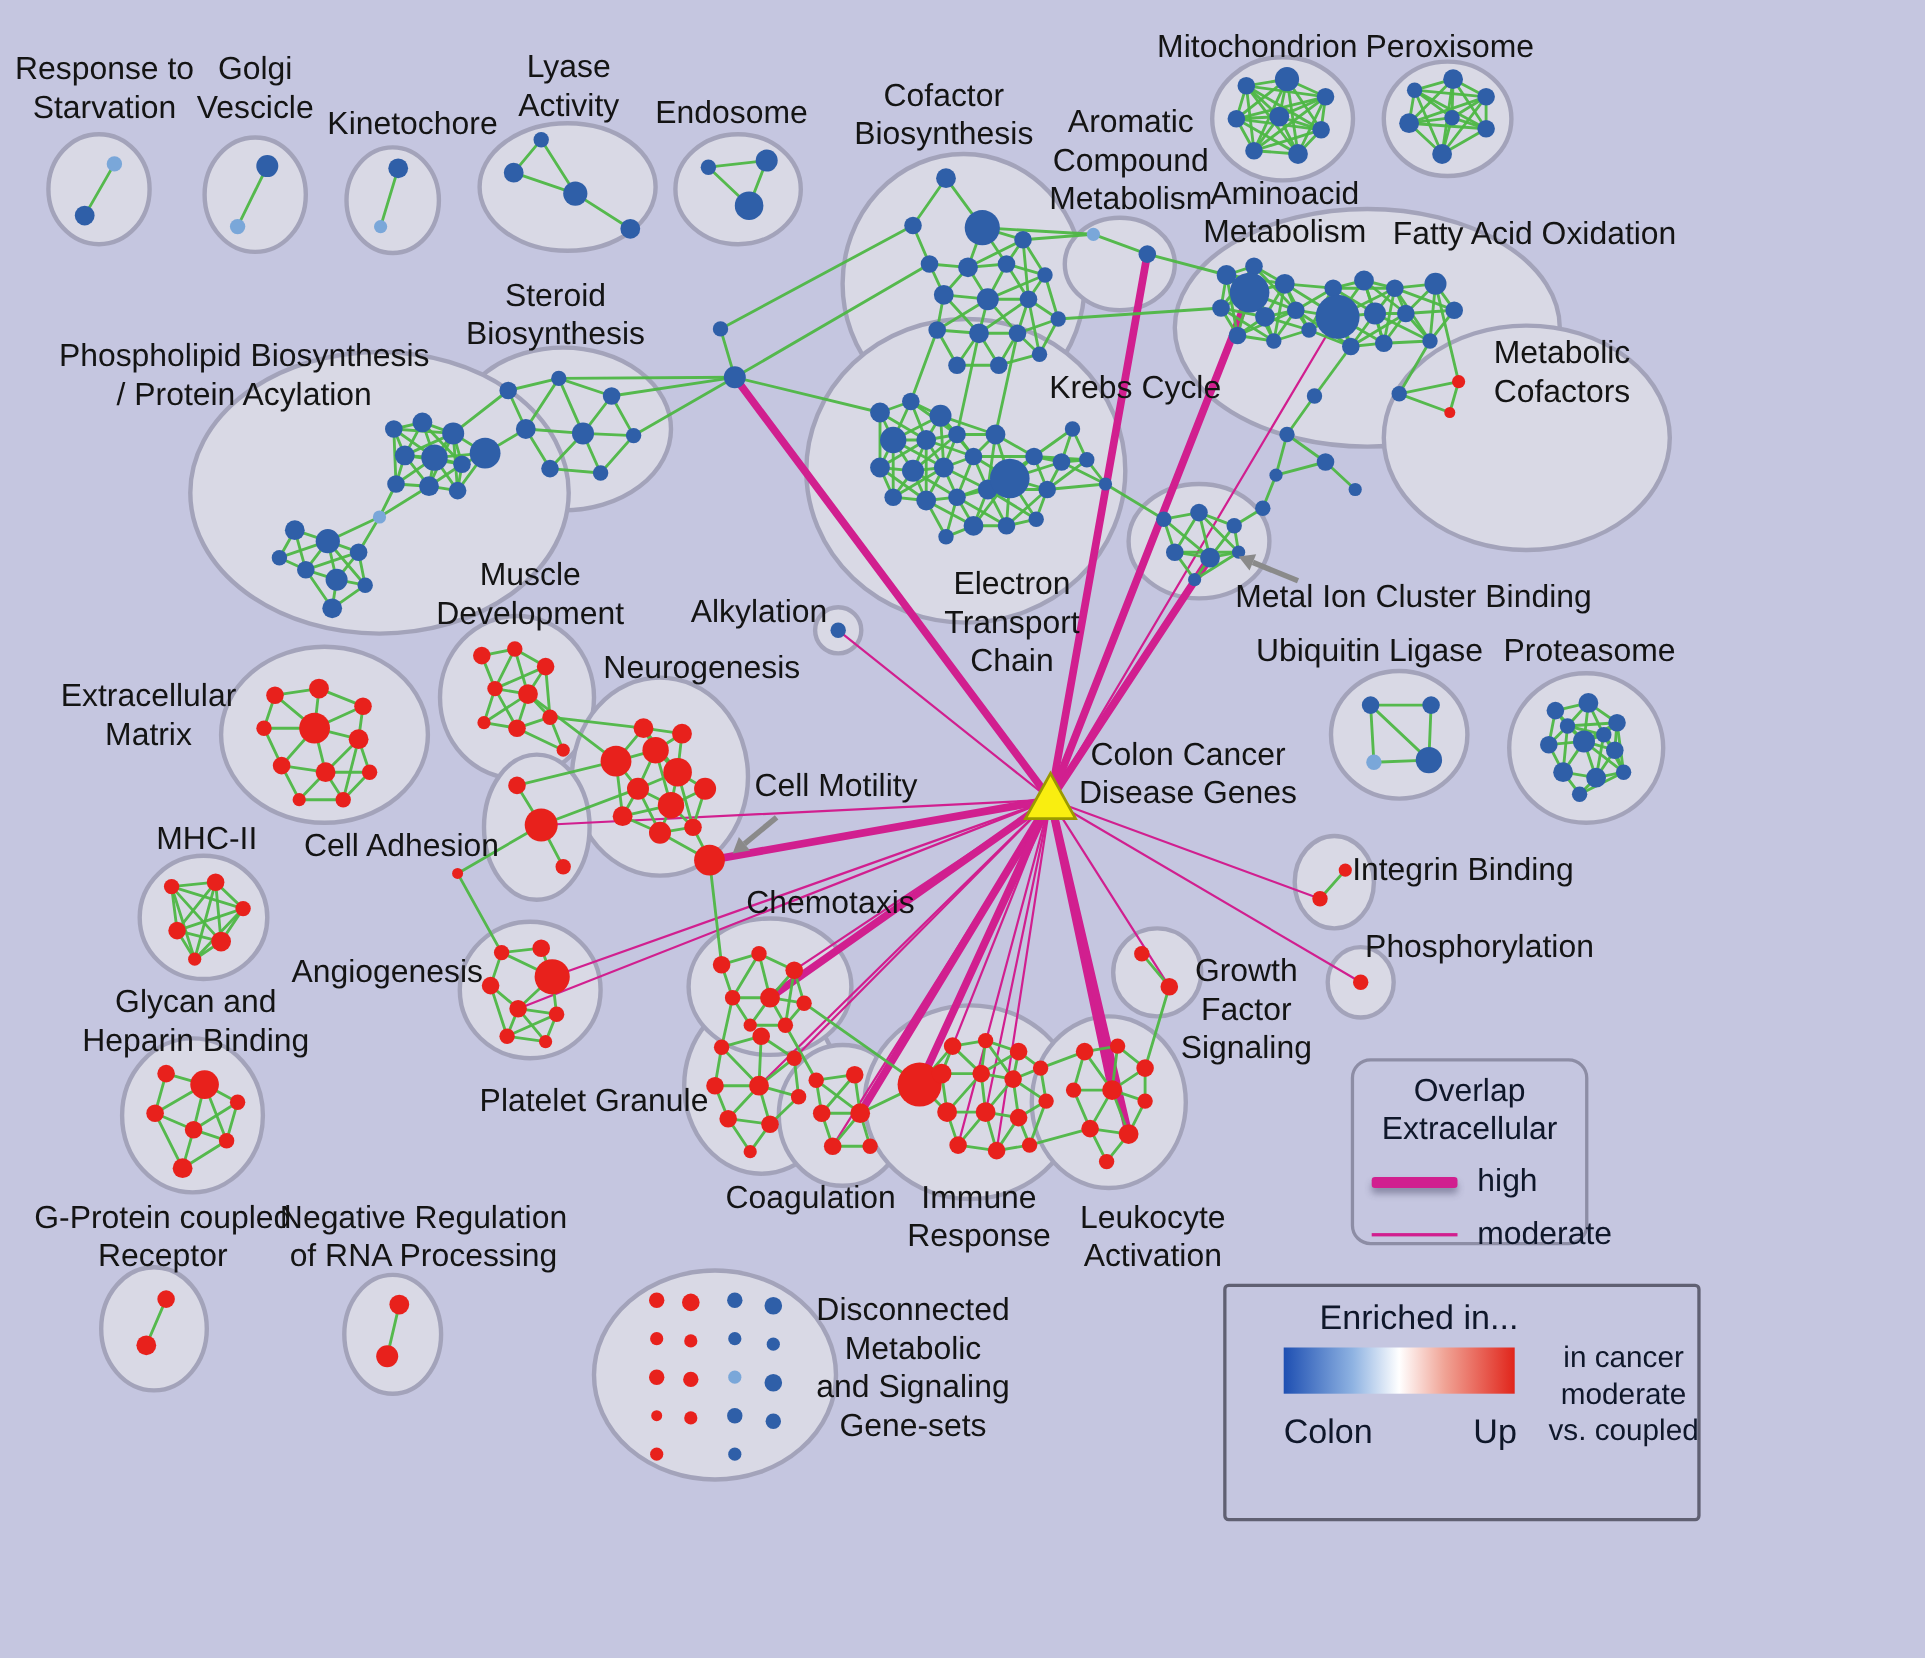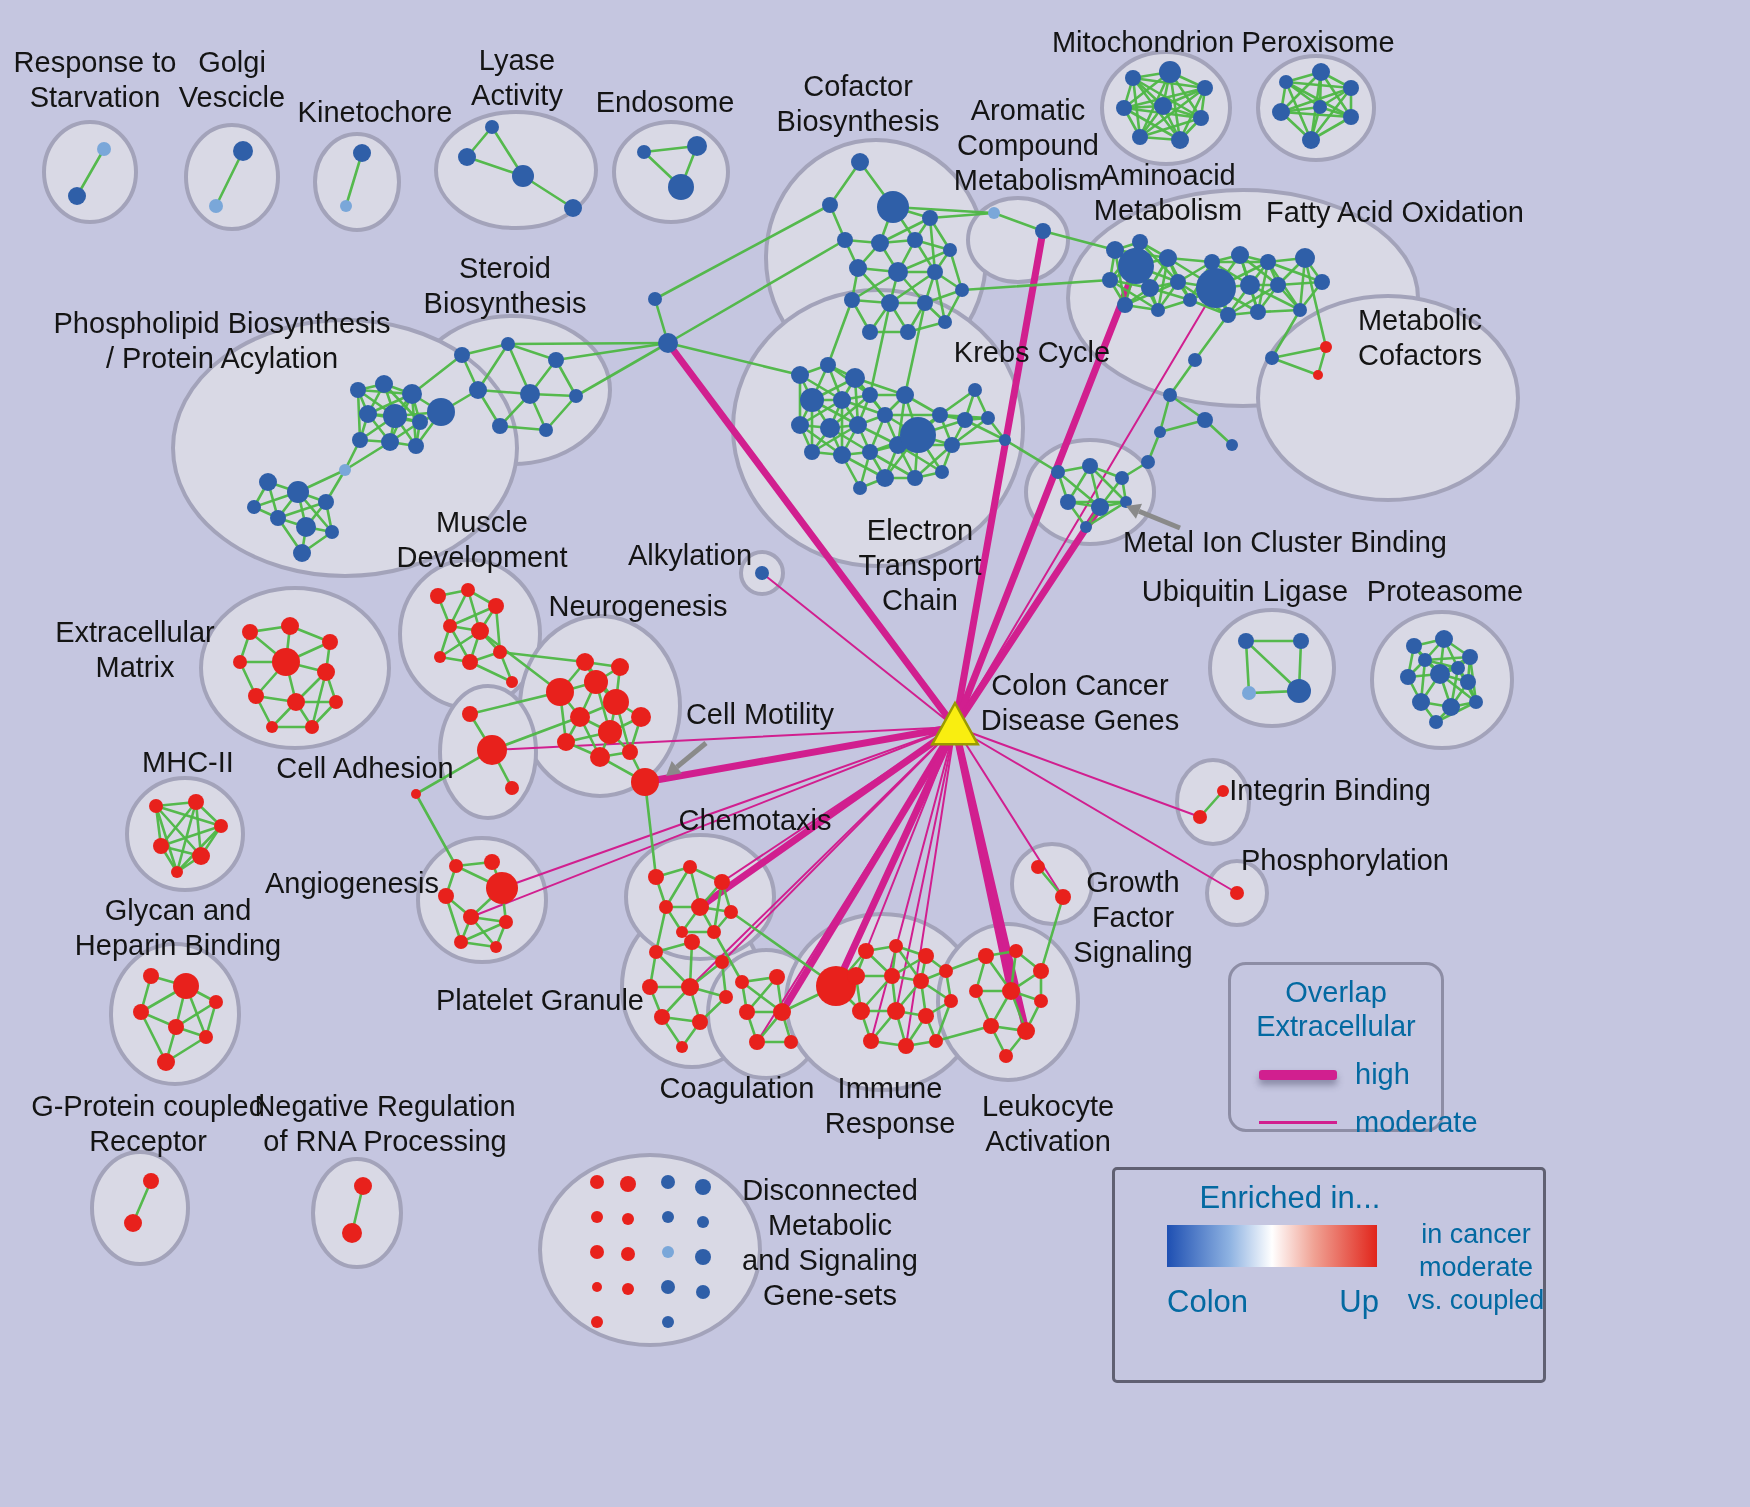--- a/index.html
+++ b/index.html
@@ -9,24 +9,24 @@
   .cluster-ellipse{fill:var(--ellipse-fill);stroke:var(--ellipse-stroke);stroke-width:4;}
   .edge{stroke:var(--edge);stroke-width:2.6;stroke-linecap:round;opacity:0.95;}
   .maglink{stroke:var(--magenta);stroke-linecap:round;}
   .maglink.high{stroke-width:7;}
   .maglink.moderate{stroke-width:2;}
   .hub{fill:var(--hub-fill);stroke:var(--hub-stroke);stroke-width:2.5;}
   .arrow-line{stroke:var(--arrow);stroke-width:5;}
   .arrow-head{fill:var(--arrow);}
   .cluster-label{font-size:29px;fill:var(--label-color);text-anchor:middle;}
   .node{stroke:none;}
-  .legend{position:absolute;box-sizing:border-box;color:#0369a1;}
+  .legend{position:absolute;box-sizing:border-box;color:#0f172a;}
   .legend.overlap{left:1228px;top:962px;width:216px;height:170px;border:3.5px solid #8d8da5;border-radius:18px;}
   .overlap .legend-title{text-align:center;font-size:29px;line-height:34px;margin-top:10px;}
-  .legend-row{display:flex;align-items:center;gap:18px;padding-left:28px;margin-top:15px;}
+  .legend-row{display:flex;align-items:center;gap:18px;padding-left:16px;margin-top:15px;}
   .line-high{width:78px;height:10px;background:var(--magenta);border-radius:3px;box-shadow:0 5px 7px rgba(60,60,90,0.45);flex:0 0 auto;}
   .line-moderate{width:78px;height:3px;background:var(--magenta);flex:0 0 auto;}
   .legend-label{font-size:29px;}
   .legend.enriched{left:1112px;top:1167px;width:434px;height:216px;border:3.5px solid #606072;border-radius:5px;}
   .enriched-title{position:absolute;left:20px;top:10px;width:310px;text-align:center;font-size:31px;}
   .gradient-bar{position:absolute;left:52px;top:55px;width:210px;height:42px;}
   .updown{position:absolute;left:52px;top:114px;width:212px;display:flex;justify-content:space-between;font-size:31px;}
   .note{position:absolute;left:292px;top:48px;width:138px;text-align:center;font-size:27px;line-height:33px;}
 </style>
 </head>

